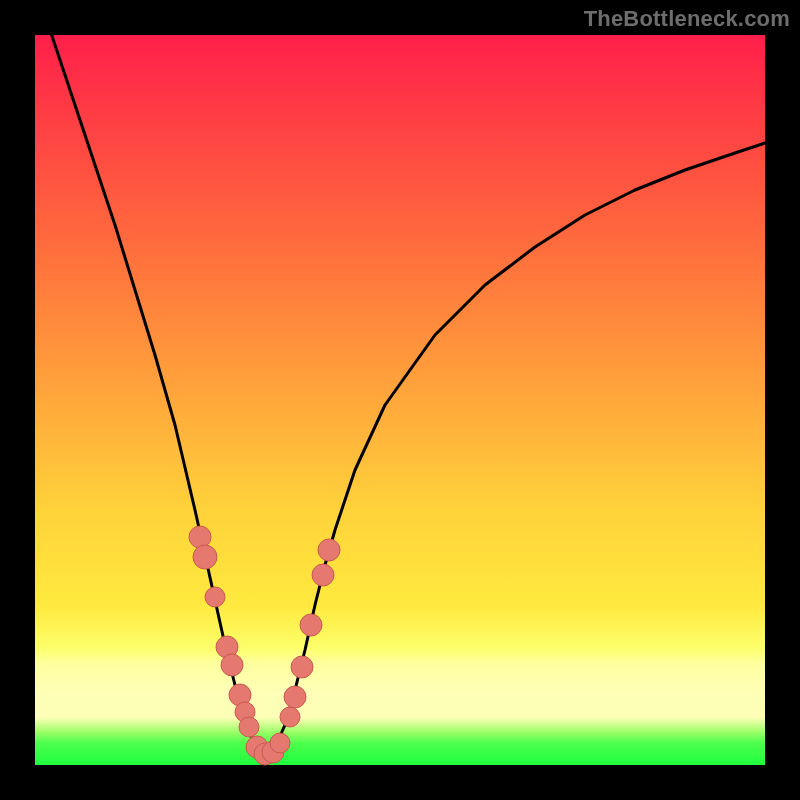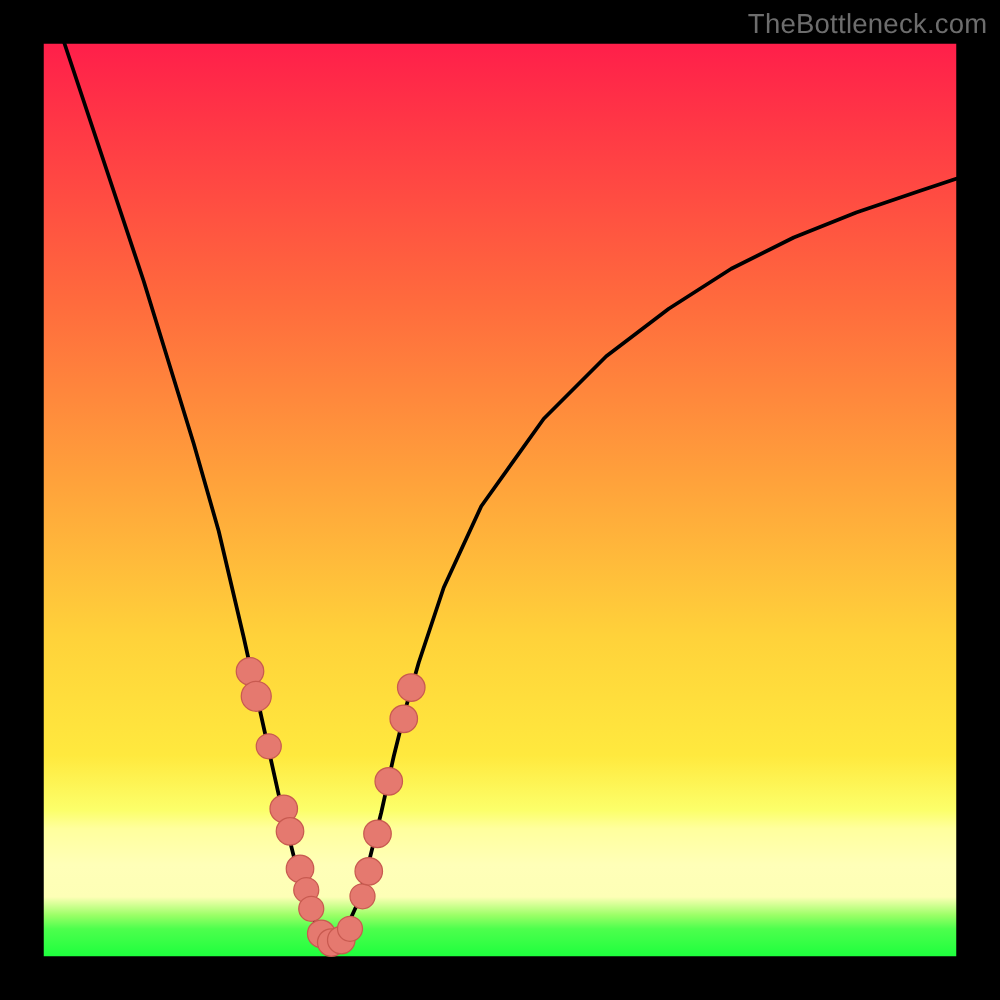--- a/index.html
+++ b/index.html
@@ -51,21 +51,21 @@
     height: 730px;
     overflow: visible;
   }
   .watermark {
     position: absolute;
     top: 6px;
     right: 10px;
     color: #6d6d6d;
     font-size: 22px;
     letter-spacing: 0.2px;
-    font-weight: 400;
+    font-weight: 700;
   }
 </style>
 </head>
 <body>
 
 <div class="frame">
   <div class="plot"></div>
 
   <svg class="curve" viewBox="0 0 730 730" preserveAspectRatio="none">
     <path id="curve-path" fill="none" stroke-width="3" stroke-linecap="round" stroke-linejoin="round" d="M0 -50 L20 10 L40 70 L60 130 L80 190 L100 255 L120 320 L140 390 L160 475 L170 520 L180 565 L190 610 L200 650 L210 685 L220 710 L230 720 L240 712 L250 690 L260 655 L270 615 L280 570 L290 530 L300 495 L320 435 L350 370 L400 300 L450 250 L500 212 L550 180 L600 155 L650 135 L700 118 L730 108" stroke="#000000"></path>

